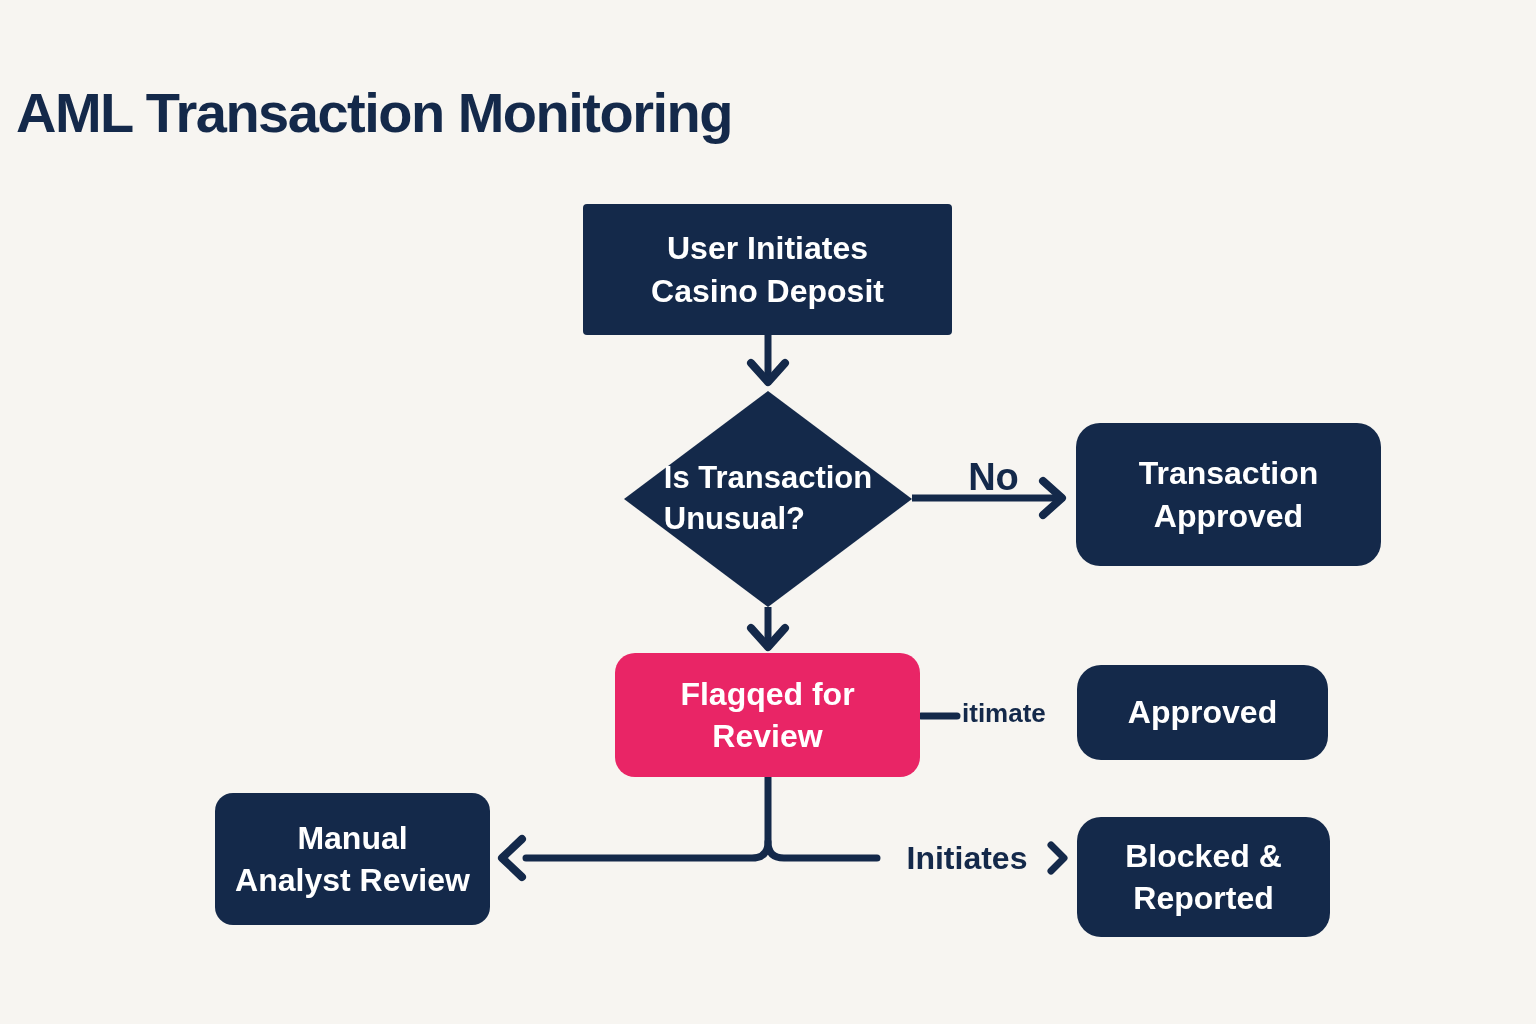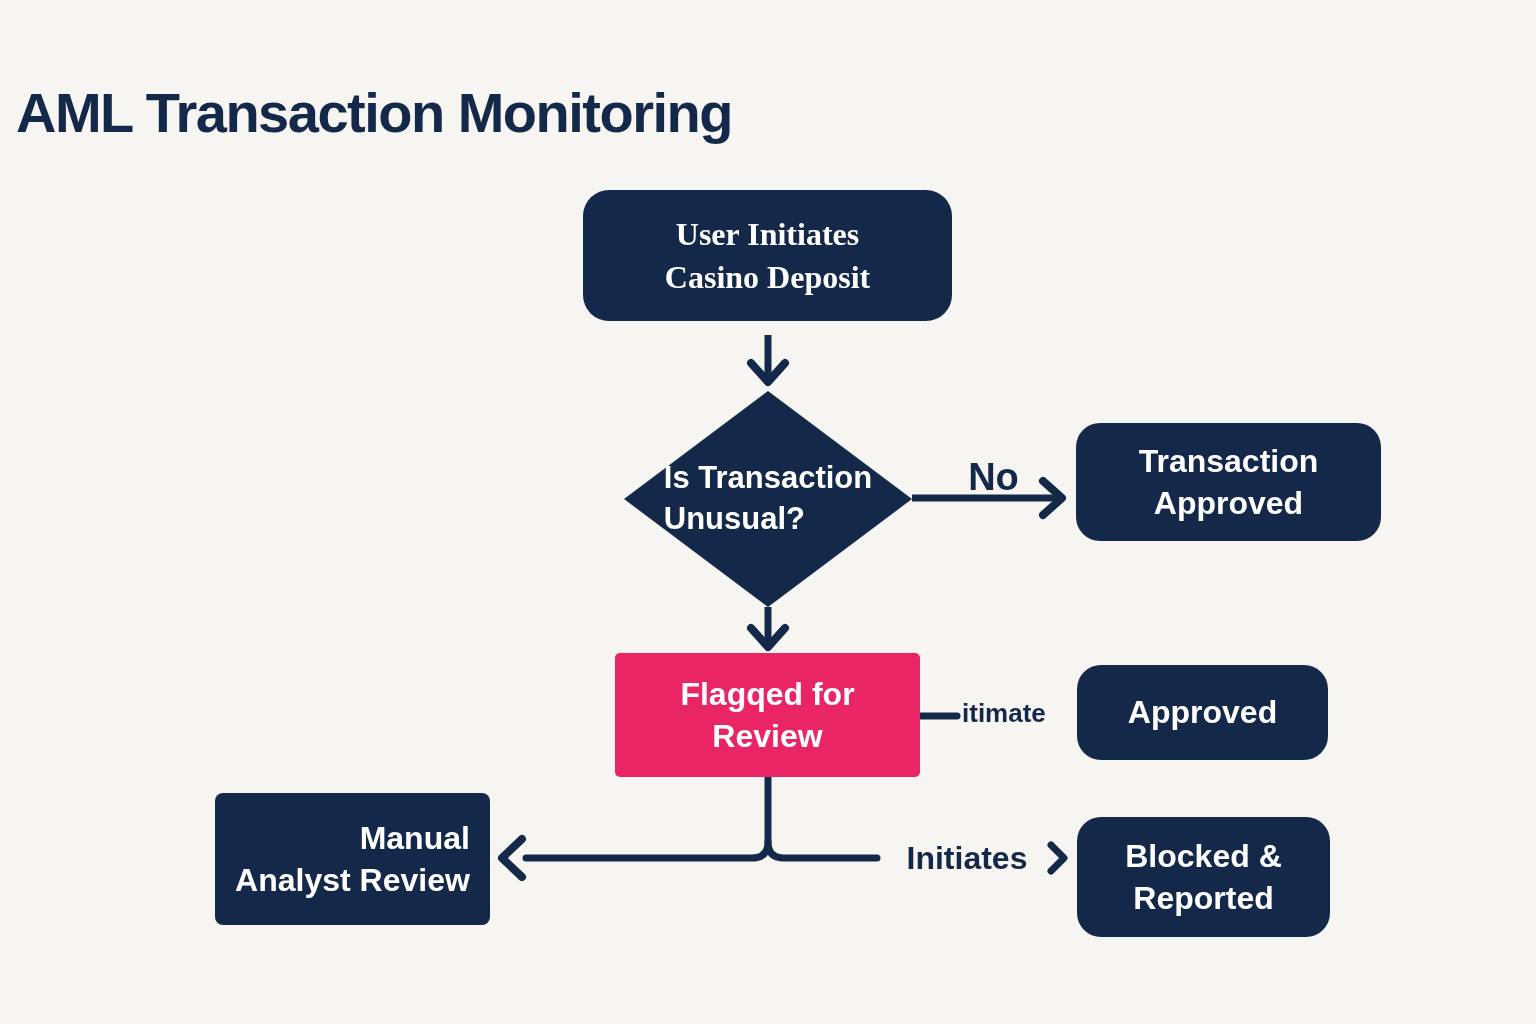--- a/index.html
+++ b/index.html
@@ -18,25 +18,25 @@
     text-align:left; font-size:56px; font-weight:bold;
     letter-spacing:-1.5px; color:var(--navy); z-index:2;
   }
   .node{
     position:absolute; z-index:2;
     display:flex; align-items:center; justify-content:center;
     text-align:center; color:var(--text_light);
     font-weight:bold; font-size:32px; line-height:1.32;
     white-space:pre-line; background:var(--navy);
   }
-  .node-start{left:583px; top:190px; width:369px; height:131px; border-radius:26px;font-family:Liberation Serif, serif;}
-  .node-transaction-approved{left:1076px; top:423px; width:305px; height:118px; border-radius:24px;}
-  .node-flagged{left:615px; top:653px; width:305px; height:124px; border-radius:5px; background:var(--pink);}
+  .node-start{left:583px; top:204px; width:369px; height:131px; border-radius:4px;}
+  .node-transaction-approved{left:1076px; top:423px; width:305px; height:143px; border-radius:24px;}
+  .node-flagged{left:615px; top:653px; width:305px; height:124px; border-radius:20px; background:var(--pink);}
   .node-approved{left:1077px; top:665px; width:251px; height:95px; border-radius:24px;}
-  .node-manual{left:215px; top:793px; width:275px; height:132px; border-radius:8px;text-align:right;}
+  .node-manual{left:215px; top:793px; width:275px; height:132px; border-radius:18px;}
   .node-blocked{left:1077px; top:805px; width:253px; height:120px; border-radius:24px;margin-top:12px;}
   .decision-text{
     position:absolute; left:624px; top:391px; width:288px; height:216px; z-index:2;
     display:flex; align-items:center; justify-content:center; text-align:left;
     color:var(--text_light); font-weight:bold; font-size:31px; line-height:1.32;
     white-space:pre-line; background:transparent;
   }
   .edge-label{
     position:absolute; z-index:2; color:var(--navy);
     text-align:center; white-space:nowrap;

